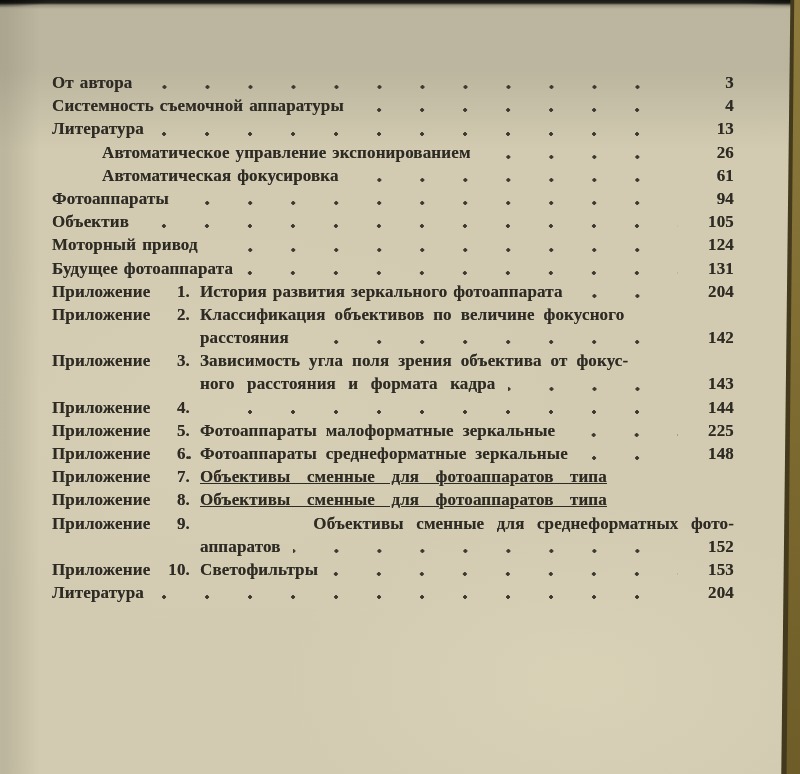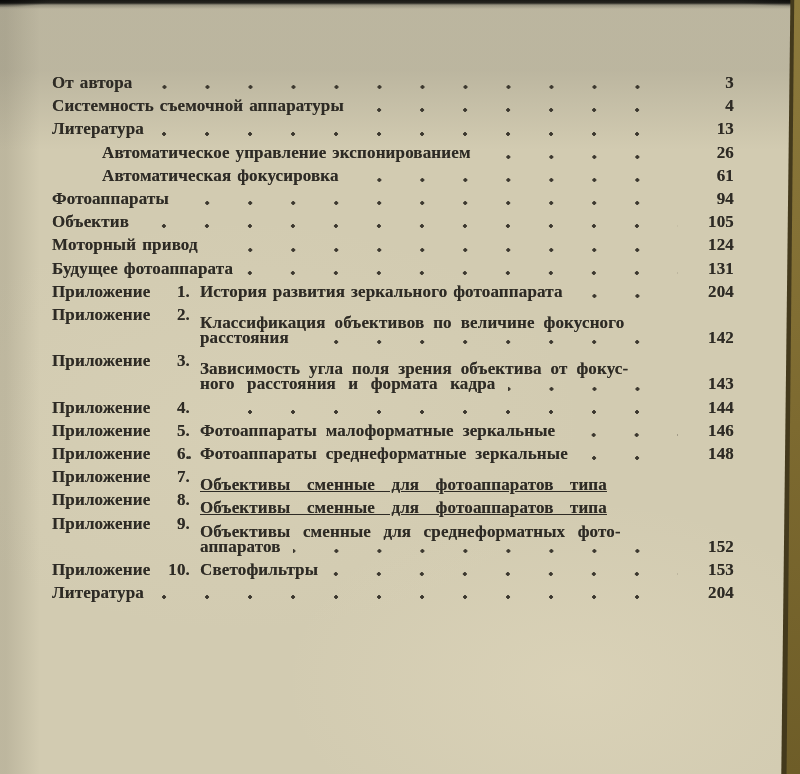--- a/index.html
+++ b/index.html
@@ -27,23 +27,23 @@
     padding:71px 66px 0 52px;
     color:#2e2b25;font-size:17px;font-weight:bold;line-height:23.2px;
     letter-spacing:0.15px;word-spacing:1.5px;
     text-shadow:0 0 0.5px rgba(46,43,37,0.55);
   }
   .row{display:flex;height:23.2px;white-space:nowrap;}
   .row.indent1{padding-left:50px;}
   .row.cont{padding-left:148px;}
   .col1{flex:none;width:138px;display:flex;justify-content:space-between;margin-right:10px;}
   .title{flex:none;}
-  .title.fill{flex:1;margin-top:8px;}
+  .title.fill{flex:1;}
   .sp1{word-spacing:4.5px;}
-  .sp2{word-spacing:8px;}
+  .sp2{word-spacing:8px;text-align:right;}
   .sp3{word-spacing:12px;text-decoration:underline;}
   .dots{
     flex:1;align-self:flex-end;height:4px;margin:0 8px 5px 12px;min-width:16px;
     background-image:radial-gradient(circle at 2px 2px, #3c382f 1.55px, rgba(0,0,0,0) 2.1px);
     background-size:43px 4px;background-repeat:repeat-x;
     background-position:right 0 bottom 0;
   }
   .page-num{flex:none;width:48px;text-align:right;}
   .speck{position:absolute;width:3px;height:3px;border-radius:50%;background:#3a362e;z-index:3;}
 </style>
@@ -160,21 +160,21 @@
       <span class="page-num">144</span>
     </div>
 
     <div class="row">
       <span class="col1">
         <span>Приложение</span>
         <span>5.</span>
       </span>
       <span class="title sp1">Фотоаппараты малоформатные зеркальные</span>
       <span class="dots"></span>
-      <span class="page-num">146</span>
+      <span class="page-num">225</span>
     </div>
 
     <div class="row">
       <span class="col1">
         <span>Приложение</span>
         <span>6.</span>
       </span>
       <span class="title sp1">Фотоаппараты среднеформатные зеркальные</span>
       <span class="dots"></span>
       <span class="page-num">148</span>

